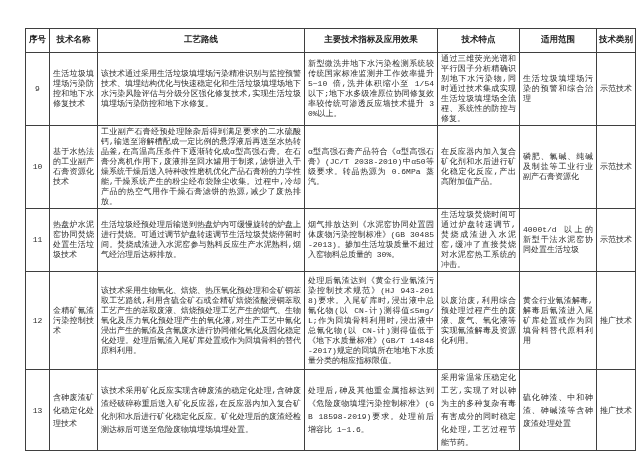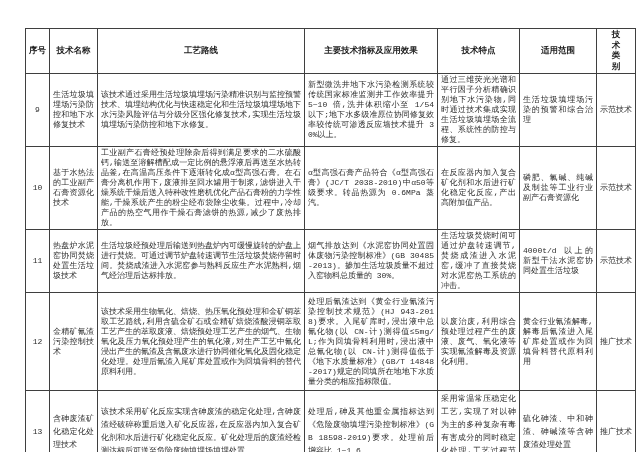--- a/index.html
+++ b/index.html
@@ -24,21 +24,21 @@
     overflow: hidden;
   }
   .techtab th {
     font-weight: bold;
     text-align: center;
     font-size: 8.5px;
     line-height: 10.5px;
     padding: 1px 2px;
     color: #222;
   }
-  .techtab th.h-cat { padding: 1px 12px; }
+  .techtab th.h-cat { padding: 1px 1px; }
 
   .c-no   { text-align: center; }
   .c-name { text-align: justify; padding: 1px 4px; }
   .c-text { text-align: justify; }
   .c-scope{ text-align: justify; padding: 1px 6px; margin-top: 19px; }
   .c-cat  { text-align: center; padding: 1px 6px; }
 
   tr.r-head { height: 24px; }
   tr.r-9    { height: 68px; }
   tr.r-10   { height: 70px; }

